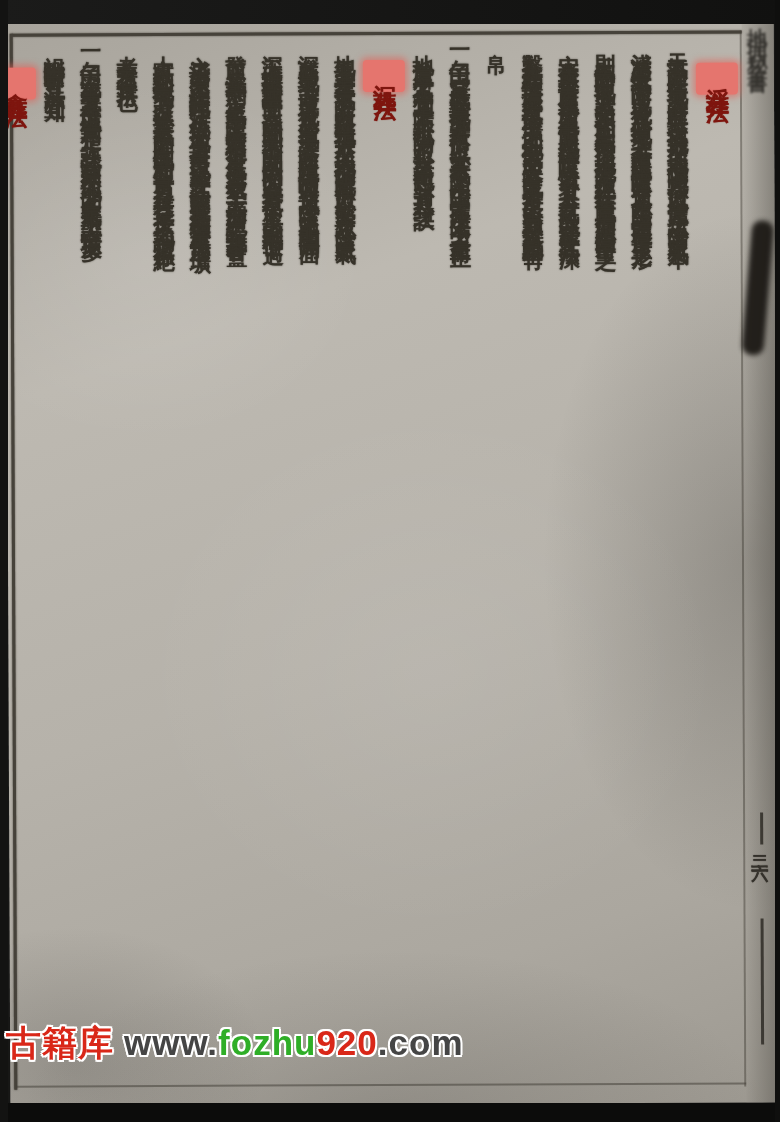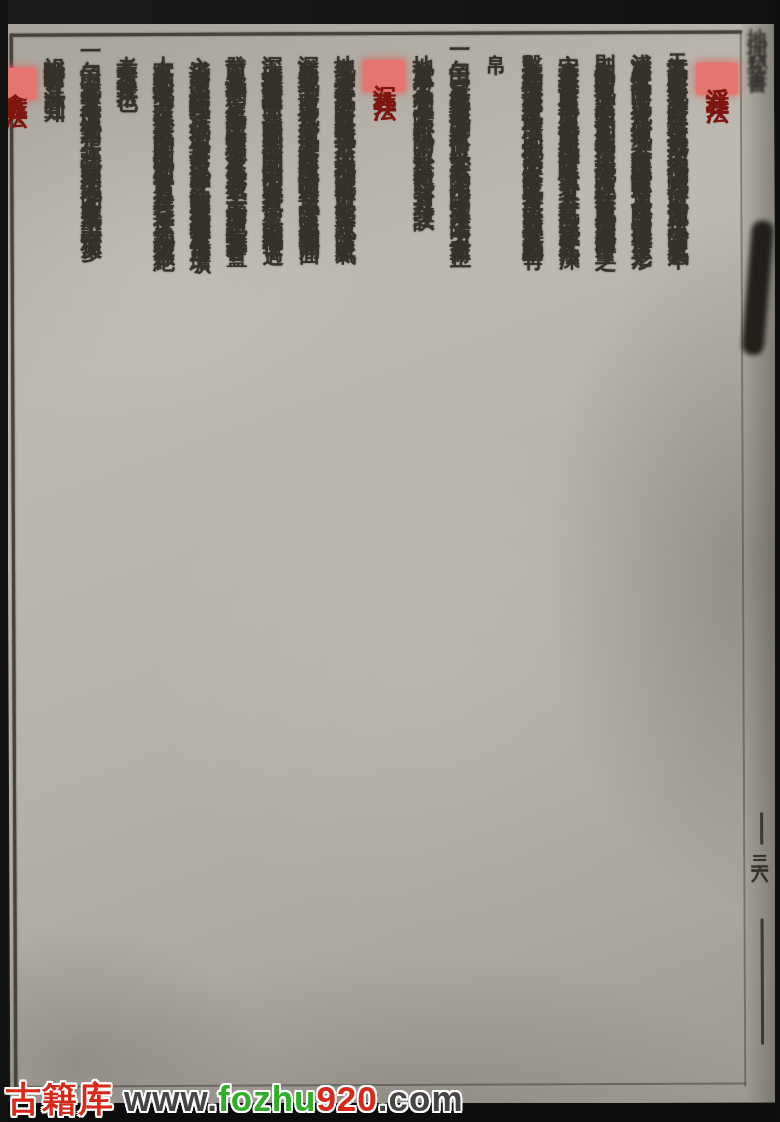--- a/index.html
+++ b/index.html
@@ -44,21 +44,21 @@
         filter:blur(1.1px);opacity:.88;}
   .spine-smudge{position:absolute;left:4px;top:200px;width:22px;height:135px;background:#16130f;
         border-radius:10px;filter:blur(2.5px);transform:rotate(5deg);opacity:.9;}
   .folio{position:absolute;left:0;top:0;width:32px;height:100%;}
   .folio-line{position:absolute;left:15px;width:2.5px;background:#3c3933;}
   .folio-line.t{top:792px;height:32px;}
   .folio-line.b{top:898px;height:126px;}
   .folio-num{position:absolute;left:3px;top:822px;writing-mode:vertical-rl;text-orientation:upright;
         font-size:17px;font-weight:700;letter-spacing:4px;color:#34312b;text-shadow:0 0 1px #34312b;}
   
-  .watermark{position:absolute;left:6px;top:1076px;z-index:50;white-space:nowrap;
+  .watermark{position:absolute;left:6px;top:1020px;z-index:50;white-space:nowrap;
         font-family:"Liberation Sans","DejaVu Sans",sans-serif;font-weight:bold;font-size:35px;
         letter-spacing:1px;}
   .watermark span{text-shadow:-2px 0 0 #fff,2px 0 0 #fff,0 -2px 0 #fff,0 2px 0 #fff,
         -1.6px -1.6px 0 #fff,1.6px 1.6px 0 #fff,-1.6px 1.6px 0 #fff,1.6px -1.6px 0 #fff;}
   .wm-site{color:var(--wm-red,#d92718);margin-right:10px;}
   .wm-www{color:var(--wm-dark,#454545);}
   .wm-fozhu{color:var(--wm-green,#2fae27);}
   .wm-num{color:var(--wm-red,#d92718);}
   .wm-com{color:var(--wm-dark,#454545);}
 </style>

